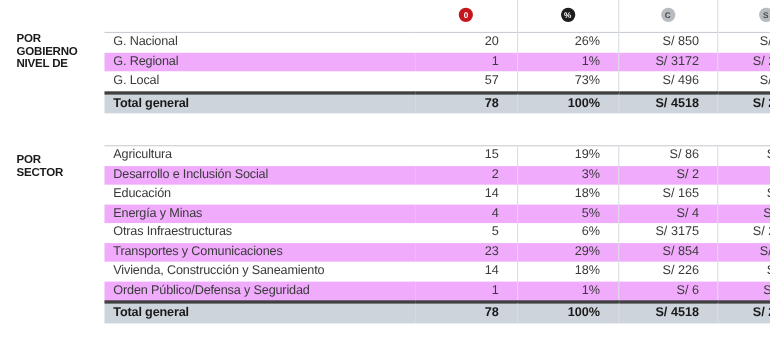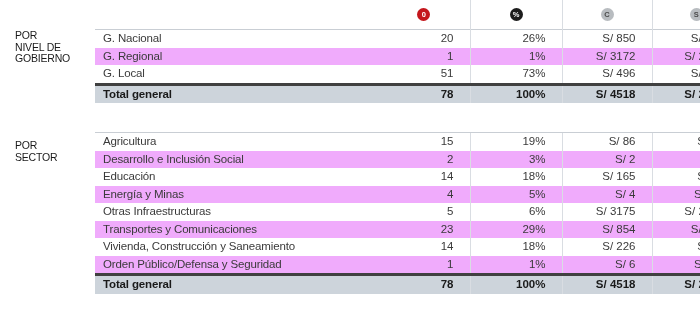--- a/index.html
+++ b/index.html
@@ -29,21 +29,21 @@
     width: 700px;
     display: flex;
     align-items: flex-start;
   }
 
   .group-label {
     width: 95px;
     flex: 0 0 95px;
     padding-left: 15px;
     box-sizing: border-box;
-    font-weight: normal;
+    font-weight: bold;
     font-size: 10.5px;
     line-height: 11.5px;
     letter-spacing: -0.2px;
     color: #1a1a1a;
     text-transform: uppercase;
   }
   .group-label div { white-space: nowrap; }
 
   .tbl-wrap {
     flex: 1 1 auto;
@@ -130,22 +130,22 @@
 </style>
 </head>
 <body>
 
 <div class="sheet">
 
   <div class="group" style="top:0px;">
 
     <div class="group-label" style="padding-top:30px;">
       <div>POR</div>
+      <div>GOBIERNO</div>
       <div>NIVEL DE</div>
-      <div>GOBIERNO</div>
     </div>
 
     <div class="tbl-wrap">
       <table class="dt">
         <colgroup>
           <col class="c-name">
             <col class="c-num">
             <col class="c-pct">
             <col class="c-cost">
             <col class="c-sol">
@@ -177,21 +177,21 @@
           </tr>
           <tr class="r-even">
             <td class="name">G. Regional</td>
             <td class="val">1</td>
             <td class="val sep">1%</td>
             <td class="val sep">S/ 3172</td>
             <td class="val sep">S/ 2307</td>
           </tr>
           <tr class="r-odd">
             <td class="name">G. Local</td>
-            <td class="val">51</td>
+            <td class="val">57</td>
             <td class="val sep">73%</td>
             <td class="val sep">S/ 496</td>
             <td class="val sep">S/ 140</td>
           </tr>
           <tr class="total">
             <td class="name">Total general</td>
             <td class="val">78</td>
             <td class="val sep">100%</td>
             <td class="val sep">S/ 4518</td>
             <td class="val sep">S/ 2874</td>

